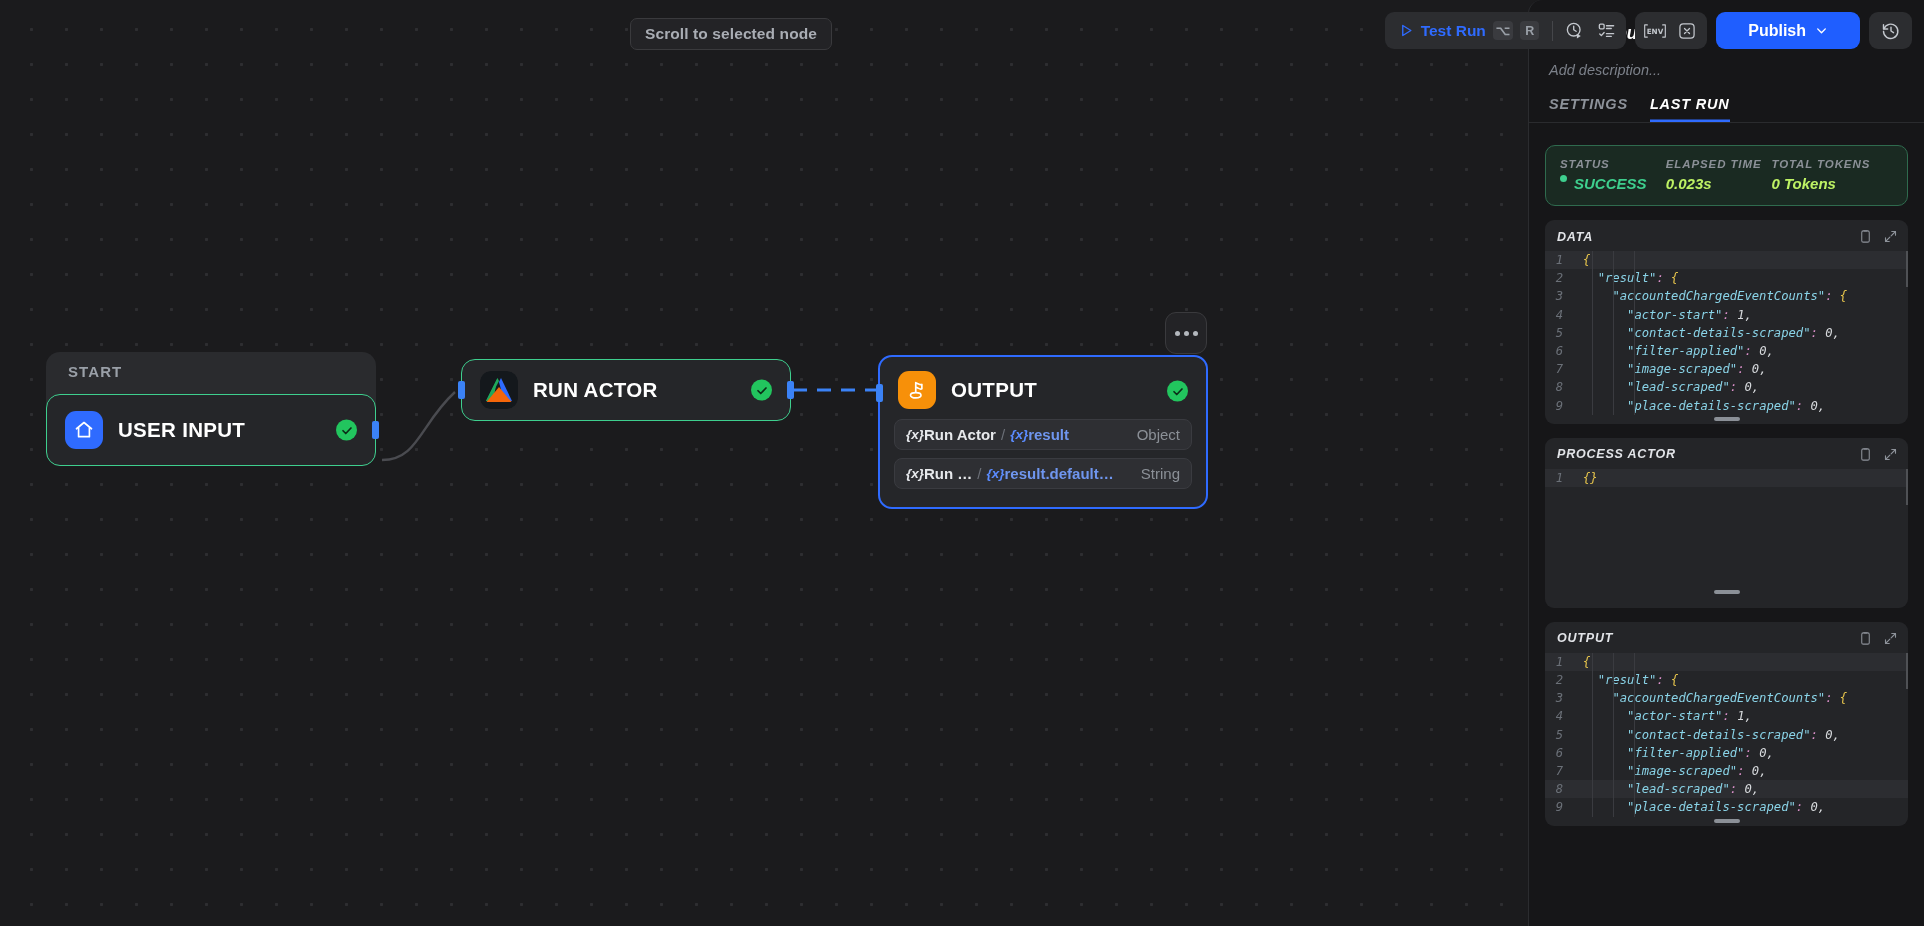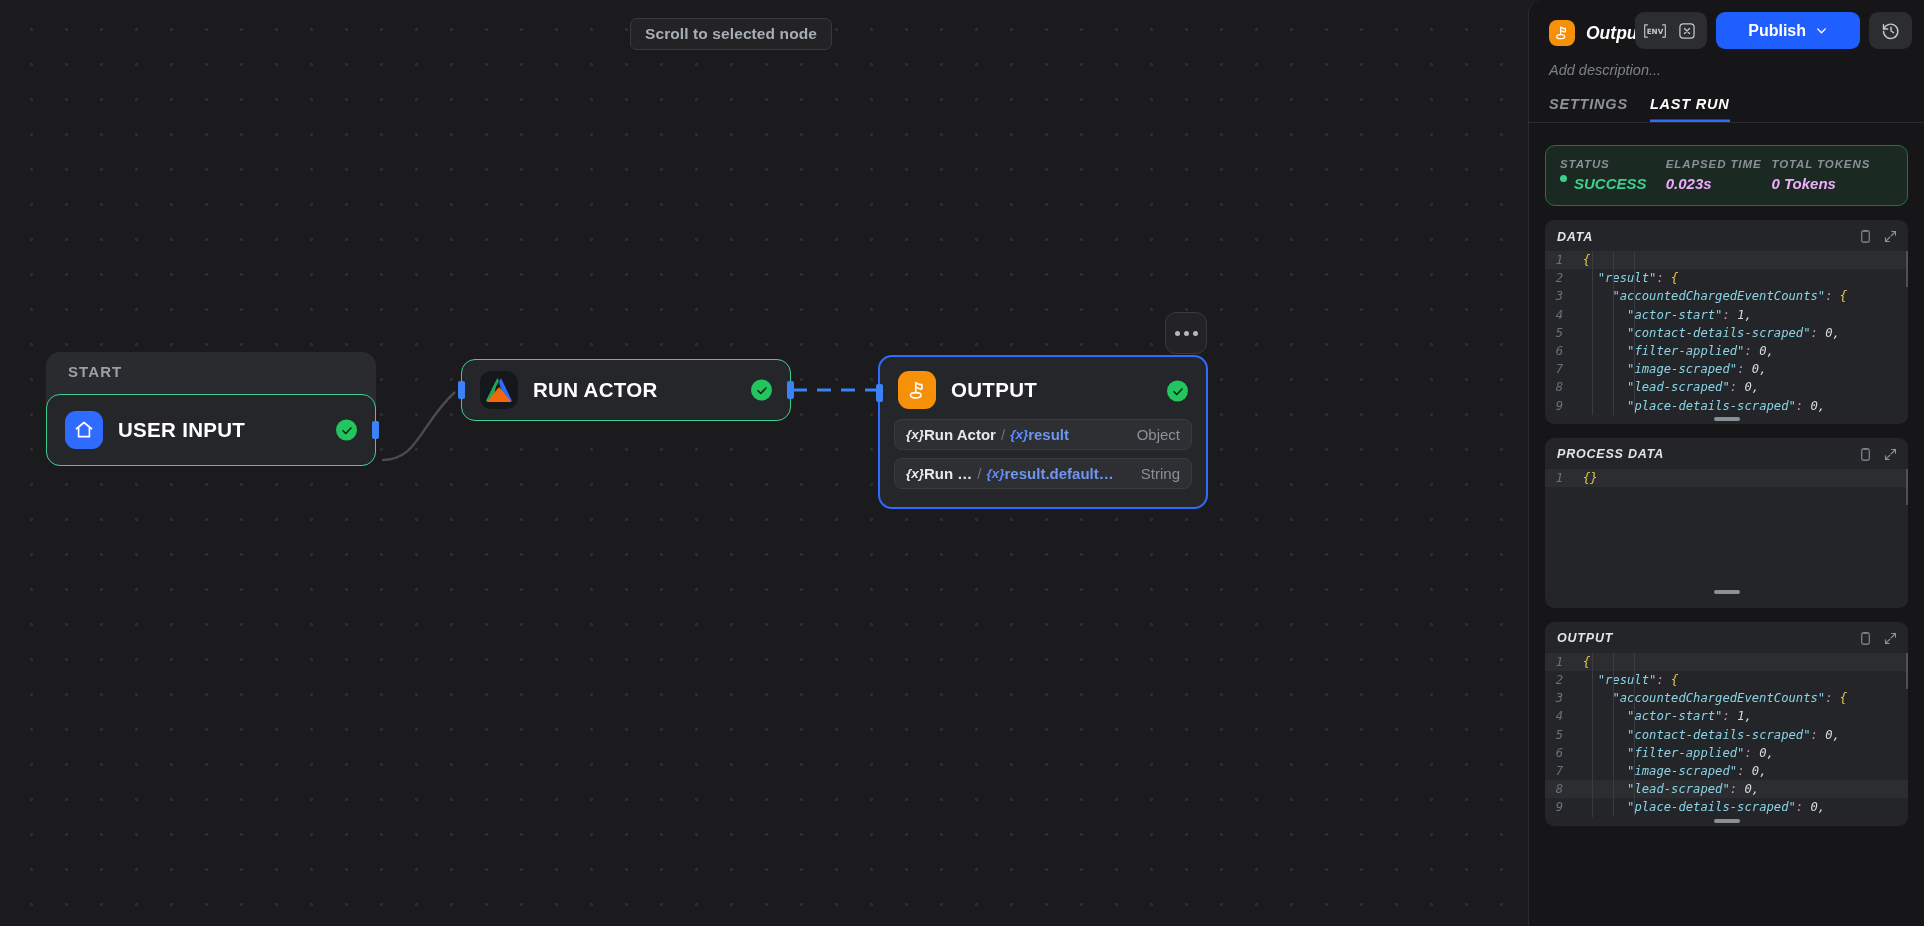--- a/index.html
+++ b/index.html
@@ -208,21 +208,21 @@
   .status-card {
     margin: 22px 16px 0 16px;
     border: 1px solid #2f6b4e;
     background: #1a2a22;
     border-radius: 10px;
     display: flex; padding: 12px 14px 13px 14px;
   }
   .sc-col { flex: 1; }
   .sc-col.wide { flex: 1.15; }
   .sc-lbl { font-size: 11.5px; font-weight: 700; letter-spacing: .9px; color: #8b9097; }
-  .sc-val { font-size: 15px; font-weight: 700; color: #f0abfc; margin-top: 5px; }
+  .sc-val { font-size: 15px; font-weight: 700; color: #bef264; margin-top: 5px; }
   .sc-val.ok { color: #3ecf8e; display: flex; align-items: flex-start; gap: 7px; }
   .dot { width: 7px; height: 7px; border-radius: 50%; background: #3ecf8e; display:inline-block; }
 
   .code-block {
     margin: 14px 16px 0 16px;
     background: #242528;
     border-radius: 9px;
     overflow: hidden;
     position: relative;
   }
@@ -344,20 +344,45 @@
   </div>
 
   <div id="node-menu">
     <i></i>
       <i></i>
       <i></i>
   </div>
 </div>
 
 <div id="toolbar">
+  <div class="tb-group">
+    <div class="testrun">
+      <svg width="15" height="15" viewBox="0 0 24 24" fill="none" stroke="#2f6bff" stroke-width="2.2" stroke-linejoin="round">
+          <path d="M6 4l13 8-13 8z"></path>
+        </svg>
+      <span>Test Run</span>
+      <span class="kbd">⌥</span>
+      <span class="kbd">R</span>
+    </div>
+    <div class="tb-sep"></div>
+    <div class="tb-btn">
+      <svg width="19" height="19" viewBox="0 0 24 24" fill="none" stroke="currentColor" stroke-width="1.7" stroke-linecap="round" stroke-linejoin="round">
+        <circle cx="11" cy="11" r="8"></circle>
+          <path d="M11 6.5V11l3 2"></path>
+          <path d="M15 16l5 3-5 3z" fill="currentColor" stroke="none"></path>
+      </svg>
+    </div>
+    <div class="tb-btn">
+      <svg width="19" height="19" viewBox="0 0 24 24" fill="none" stroke="currentColor" stroke-width="1.7" stroke-linecap="round" stroke-linejoin="round">
+        <rect x="3" y="4" width="6" height="6" rx="1.4"></rect>
+          <path d="M3.5 16.5l2 2 3.5-4"></path>
+        <path d="M12 6h9M12 9.5h6M12 16h9M12 19.5h6"></path>
+      </svg>
+    </div>
+  </div>
 
   <div class="tb-group">
     <div class="tb-btn">
       <svg width="26" height="18" viewBox="0 0 34 20" fill="none" stroke="currentColor" stroke-width="1.5" stroke-linecap="round" stroke-linejoin="round">
         <path d="M7 2H3.5v16H7M27 2h3.5v16H27"></path>
         <text x="17" y="14" font-size="9.5" font-family="DejaVu Sans" font-weight="bold" fill="currentColor" stroke="none" text-anchor="middle">ENV</text>
       </svg>
     </div>
     <div class="tb-btn">
       <svg width="20" height="20" viewBox="0 0 24 24" fill="none" stroke="currentColor" stroke-width="1.5" stroke-linecap="round" stroke-linejoin="round">
@@ -475,21 +500,21 @@
           <div class="cline"><span class="gut">7</span><span class="ctext"><span class="c">&nbsp;</span><span class="c">&nbsp;</span><span class="c">&nbsp;</span><span class="c">&nbsp;</span><span class="c">&nbsp;</span><span class="c">&nbsp;</span><span class="k">"image-scraped"</span><span class="p">:</span><span class="c">&nbsp;</span><span class="n">0</span><span class="c">,</span></span></div>
           <div class="cline"><span class="gut">8</span><span class="ctext"><span class="c">&nbsp;</span><span class="c">&nbsp;</span><span class="c">&nbsp;</span><span class="c">&nbsp;</span><span class="c">&nbsp;</span><span class="c">&nbsp;</span><span class="k">"lead-scraped"</span><span class="p">:</span><span class="c">&nbsp;</span><span class="n">0</span><span class="c">,</span></span></div>
           <div class="cline"><span class="gut">9</span><span class="ctext"><span class="c">&nbsp;</span><span class="c">&nbsp;</span><span class="c">&nbsp;</span><span class="c">&nbsp;</span><span class="c">&nbsp;</span><span class="c">&nbsp;</span><span class="k">"place-details-scraped"</span><span class="p">:</span><span class="c">&nbsp;</span><span class="n">0</span><span class="c">,</span></span></div>
         </div>
       <div class="hscroll"></div>
     </div>
   </div>
 
   <div class="code-block" style="height:170px">
     <div class="cb-head">
-      <div class="cb-title">PROCESS DATA</div>
+      <div class="cb-title">PROCESS ACTOR</div>
       <div class="cb-acts">
         <span class="cb-act">
           <svg width="15" height="15" viewBox="0 0 24 24" fill="none" stroke="currentColor" stroke-width="1.7" stroke-linejoin="round">
               <rect x="6" y="3" width="12" height="18" rx="2.4"></rect>
               <path d="M9 3.2h6"></path>
             </svg>
         </span>
         <span class="cb-act">
           <svg width="15" height="15" viewBox="0 0 24 24" fill="none" stroke="currentColor" stroke-width="1.8" stroke-linecap="round" stroke-linejoin="round">
               <path d="M14 4h6v6M20 4l-7 7M10 20H4v-6M4 20l7-7"></path>

